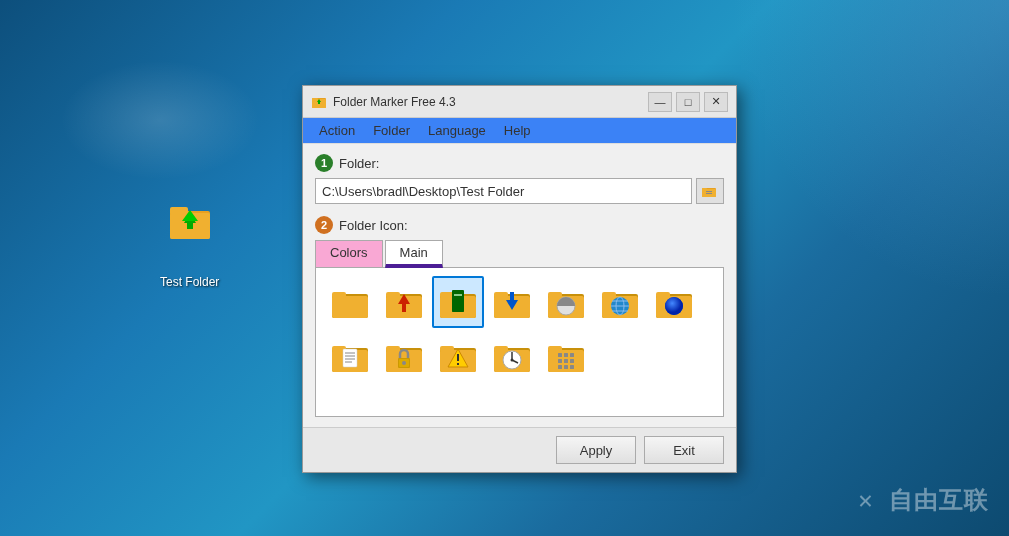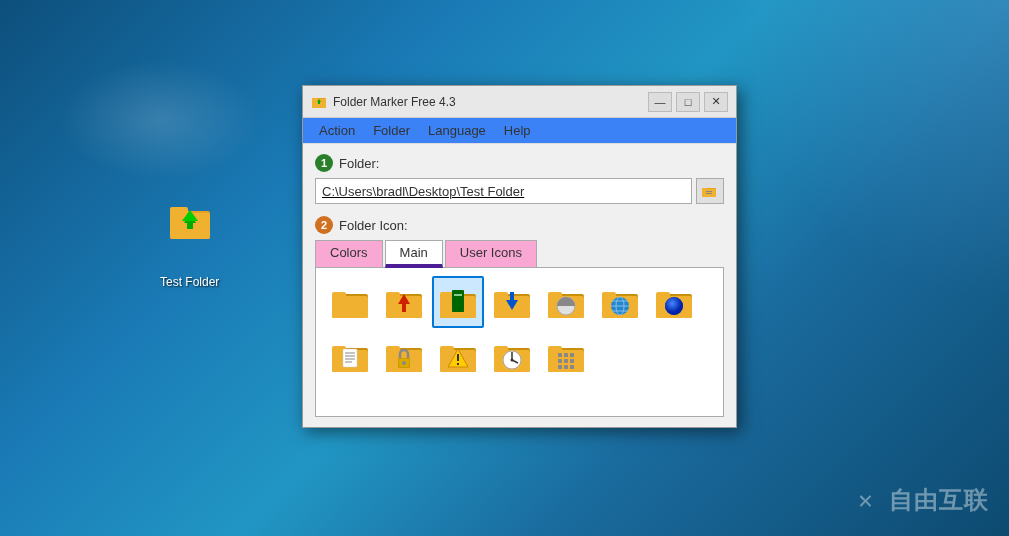--- a/index.html
+++ b/index.html
@@ -177,21 +177,20 @@
     }
     .circle-num.green { background: #2a7f2a; }
     .circle-num.orange { background: #d07020; }
 
     
     .folder-row {
       display: flex;
       align-items: flex-start;
       gap: 4px;
       margin-bottom: 12px;
-      text-decoration: underline;
     }
     .folder-input {
       flex: 1;
       height: 26px;
       border: 1px solid #aaa;
       background: white;
       padding: 0 6px;
       font-size: 13px;
       color: #333;
     }
@@ -353,21 +352,20 @@
 
       <div class="section-label">
         <div class="circle-num orange">2</div>
         <span>Folder Icon:</span>
       </div>
 
       <div class="tabs-container">
         <div class="tabs">
           <div class="tab">Colors</div>
           <div class="tab active">Main</div>
-          <div class="tab">User Icons</div>
         </div>
 
         <div class="icons-panel">
           <div class="icons-grid">
 
             <div class="icon-cell">
               <svg width="40" height="36" viewBox="0 0 40 36">
                 <rect x="2" y="10" width="36" height="24" rx="2" fill="#c8900a"></rect>
                 <rect x="2" y="12" width="36" height="22" rx="2" fill="#f0b030"></rect>
                 <rect x="2" y="8" width="14" height="6" rx="2" fill="#f0b030"></rect>
@@ -508,16 +506,20 @@
                 <rect x="18" y="27" width="4" height="4" fill="#888" rx="0.5"></rect>
                 <rect x="24" y="27" width="4" height="4" fill="#888" rx="0.5"></rect>
               </svg>
             </div>
 
           </div>
         </div>
       </div>
     </div>
 
+    <div class="window-footer">
+      <button class="footer-btn">Apply</button>
+      <button class="footer-btn">Exit</button>
+    </div>
 
   </div>
 
 </div>
 
 </body></html>

